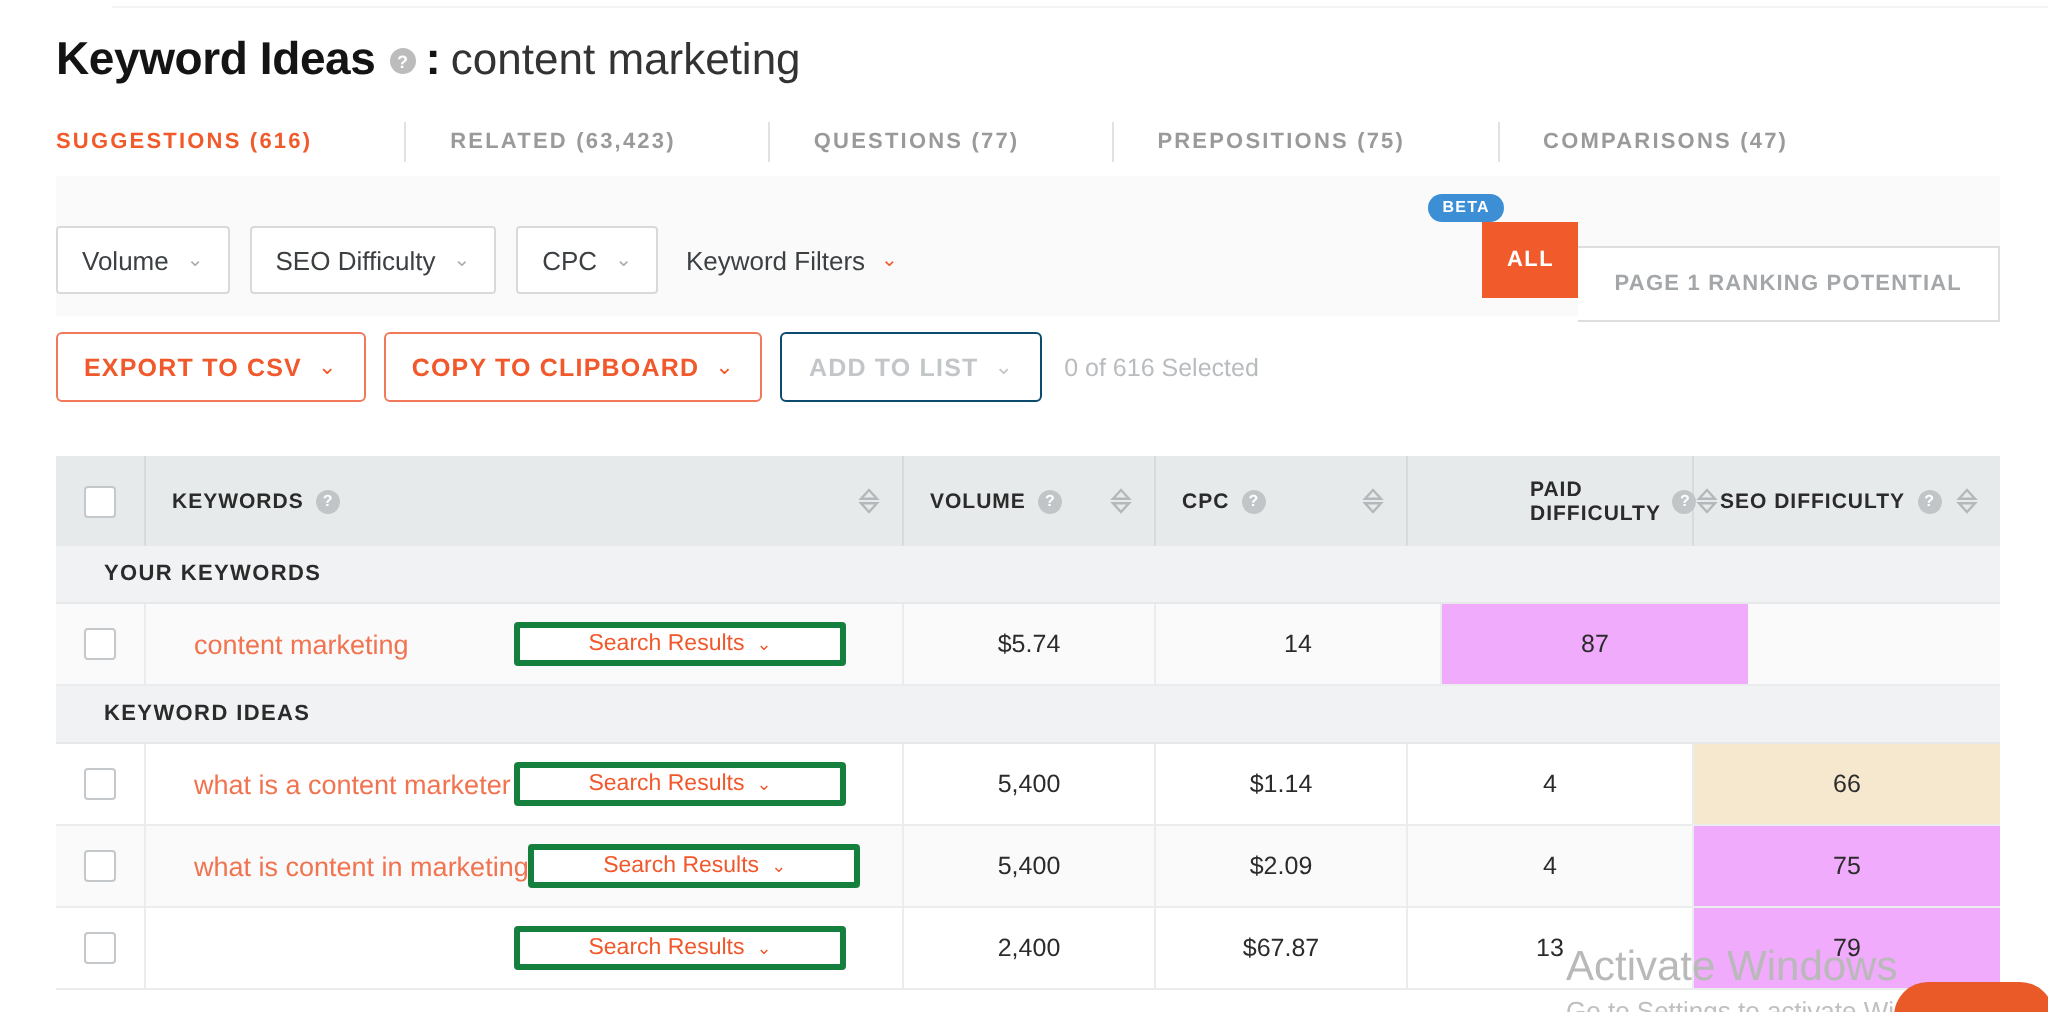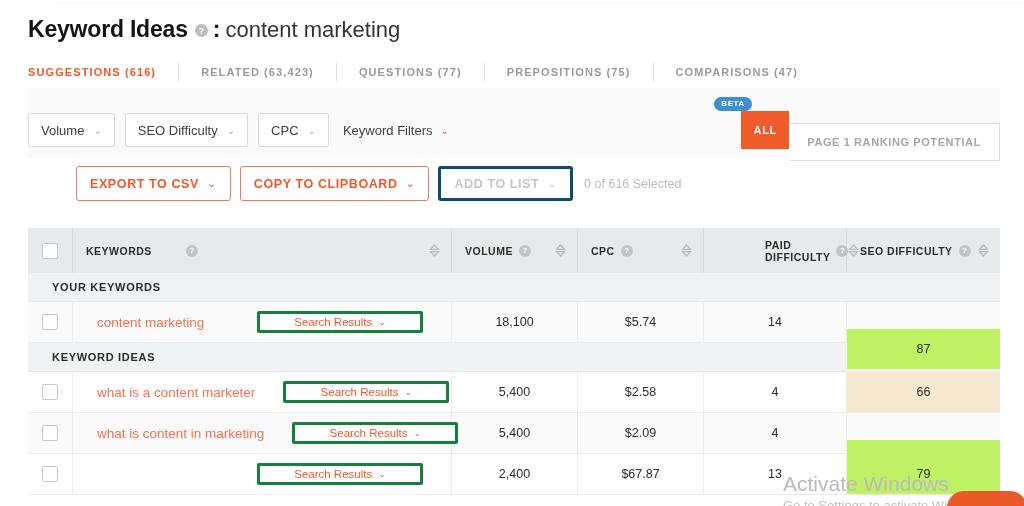--- a/index.html
+++ b/index.html
@@ -21,21 +21,21 @@
   .help-dot {
     display:inline-flex; align-items:center; justify-content:center;
     width:13px; height:13px; border-radius:50%;
     background:#bcbcbc; color:#fff; font-size:9px; font-weight:bold;
     margin:0 5px 0 7px; position:relative; top:1px;
   }
   .title-colon { font-size:23px; font-weight:bold; color:#141414; margin-right:5px; }
   .title-kw { font-size:22px; color:#333333; font-weight:normal; }
 
   
-  .tabs { position:absolute; top:61px; left:28px; display:flex; align-items:center; height:21px; }
+  .tabs { position:absolute; top:61px; left:28px; display:flex; align-items:flex-start; height:21px;gap:24px; }
   .tab {
     font-size:11px; font-weight:bold; letter-spacing:1.1px;
     color:#9a9a9a; padding:0 22px; cursor:pointer; white-space:nowrap;
     border-left:1px solid #e2e2e2; line-height:20px; height:20px;
   }
   .tab:first-child { padding-left:0; border-left:none; }
   .tab.active { color:#f15a2b; }
 
   
   .filterbar {
@@ -70,30 +70,30 @@
     height:38px;
     margin-top:12px;
   }
   .beta {
     position:absolute; top:-14px; left:-12px;
     background:#3d8fd5; color:#fff; font-size:8px; font-weight:bold; letter-spacing:0.6px;
     border-radius:9px; padding:2px 7px 3px 7px;
   }
 
   
-  .actions { position:absolute; top:166px; left:28px; display:flex; align-items:center;margin-left:48px; }
+  .actions { position:absolute; top:166px; left:28px; display:flex; align-items:center; }
   .btn-outline {
     height:35px; border:1px solid #f2785a; border-radius:3px; background:#fff;
     color:#f1582b; font-size:12.5px; font-weight:bold; letter-spacing:0.6px;
     display:flex; align-items:center; padding:0 13px; margin-right:9px; cursor:pointer;
     white-space:nowrap;
   }
   .btn-outline .cv { margin-left:8px; font-weight:normal; font-size:11px; }
   .btn-disabled {
-    height:35px; border:3px solid #0c4a6e; border-radius:3px; background:#fff;
+    height:35px; border:1px solid #0c4a6e; border-radius:3px; background:#fff;
     color:#c3c6c8; font-size:12.5px; font-weight:bold; letter-spacing:0.6px;
     display:flex; align-items:center; padding:0 13px; cursor:default; white-space:nowrap;text-align:right;
   }
   .btn-disabled .cv { margin-left:8px; font-weight:normal; font-size:11px; }
   .selected-note { font-size:12.5px; color:#b9bcbe; margin-left:11px; white-space:nowrap; }
 
   
   .table { position:absolute; top:228px; left:28px; width:972px; }
   .trow { display:flex; width:100%; }
 
@@ -113,21 +113,21 @@
     width:12px; height:12px; border-radius:50%; background:#c2c5c7; color:#fff;
     font-size:8px; font-weight:bold; margin-left:6px; flex:none;
   }
   .sorter {
     margin-left:auto; margin-right:11px; display:flex; flex-direction:column;
     align-items:center; justify-content:center; color:#b4b8bb; cursor:pointer; flex:none;
   }
   .sorter svg { display:block; }
 
   .c-check { width:45px; justify-content:center; flex:none; }
-  .c-kw    { width:379px; flex:none;gap:28px; }
+  .c-kw    { width:379px; flex:none; }
   .c-vol   { width:126px; flex:none; }
   .c-cpc   { width:126px; flex:none; }
   .c-paid  { width:143px; flex:none; }
   .c-seo   { width:153px; flex:none; }
 
   .chk {
     width:16px; height:16px; background:#fff; border:1px solid #c4c8cb;
     border-radius:2px; cursor:pointer;
   }
 
@@ -154,21 +154,21 @@
     font-size:13.5px; color:#f1734f; padding-left:24px; cursor:pointer; white-space:nowrap;
   }
   .sr-btn {
     margin-left:auto; margin-right:28px;
     width:166px; height:22px; border:3px solid #15803d; border-radius:2px;
     background:#fff; color:#f1582b; font-size:11.5px;
     display:flex; align-items:center; justify-content:center; cursor:pointer; flex:none;
   }
   .sr-btn .cv { margin-left:6px; font-size:9px; }
   .num { font-size:12.5px; color:#2b2b2b; }
-  .seo-hi { background:#bef264;margin-top:27px; }
+  .seo-hi { background:#f0abfc; }
   .seo-mid { background:#f6e8ce; }
 
   
   .watermark {
     position:absolute; top:472px; left:783px;
     font-size:21px; color:#b9b9b9; white-space:nowrap; pointer-events:none;
   }
   .watermark .sub {
     display:block; font-size:13px; color:#c0c0c0; margin-top:2px;
   }
@@ -317,23 +317,20 @@
       <div class="cell c-check">
         <div class="chk"></div>
       </div>
       <div class="cell c-kw">
         <span class="kw-link">content marketing</span>
         <span class="sr-btn">
           <span>Search Results</span>
           <span class="cv">⌄</span>
         </span>
       </div>
-      <div class="cell c-vol">
-        <span class="num">18,100</span>
-      </div>
       <div class="cell c-cpc">
         <span class="num">$5.74</span>
       </div>
       <div class="cell c-paid">
         <span class="num">14</span>
       </div>
       <div class="cell c-seo seo-hi">
         <span class="num">87</span>
       </div>
     </div>
@@ -350,21 +347,21 @@
         <span class="kw-link">what is a content marketer</span>
         <span class="sr-btn">
           <span>Search Results</span>
           <span class="cv">⌄</span>
         </span>
       </div>
       <div class="cell c-vol">
         <span class="num">5,400</span>
       </div>
       <div class="cell c-cpc">
-        <span class="num">$2.58</span>
+        <span class="num">$1.14</span>
       </div>
       <div class="cell c-paid">
         <span class="num">4</span>
       </div>
       <div class="cell c-seo seo-mid">
         <span class="num">66</span>
       </div>
     </div>
 
     <div class="trow drow">

